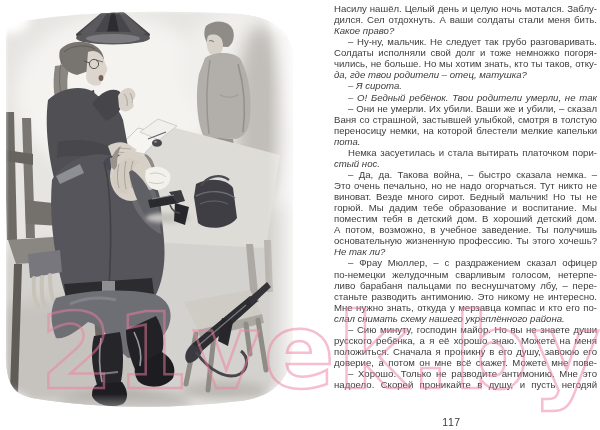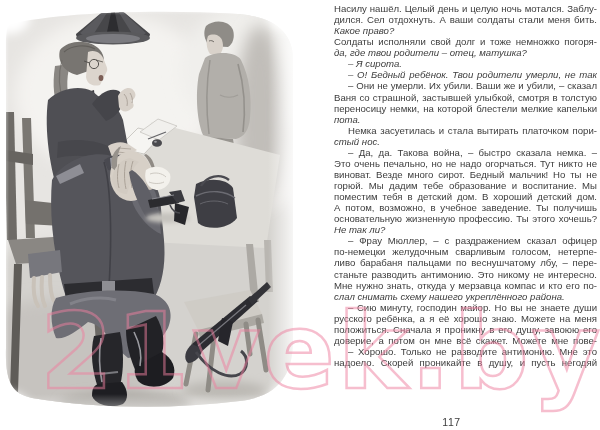--- a/index.html
+++ b/index.html
@@ -211,23 +211,25 @@
   </svg>
 
   <div class="text-col">
 
       <div class="line">Насилу нашёл. Целый день и целую ночь мотался. Заблу-</div>
 
       <div class="line">дился. Сел отдохнуть. А ваши солдаты стали меня бить.</div>
 
       <div class="line endp">Какое право?</div>
 
+      <div class="line indent">– Ну-ну, мальчик. Не следует так грубо разговаривать.</div>
 
       <div class="line">Солдаты исполняли свой долг и тоже немножко погоря-</div>
 
+      <div class="line">чились, не больше. Но мы хотим знать, кто ты таков, отку-</div>
 
       <div class="line endp">да, где твои родители – отец, матушка?</div>
 
       <div class="line indent endp">– Я сирота.</div>
 
       <div class="line indent endp">– О! Бедный ребёнок. Твои родители умерли, не так ли?</div>
 
       <div class="line indent">– Они не умерли. Их убили. Ваши же и убили, – сказал</div>
 
       <div class="line">Ваня со страшной, застывшей улыбкой, смотря в толстую</div>

